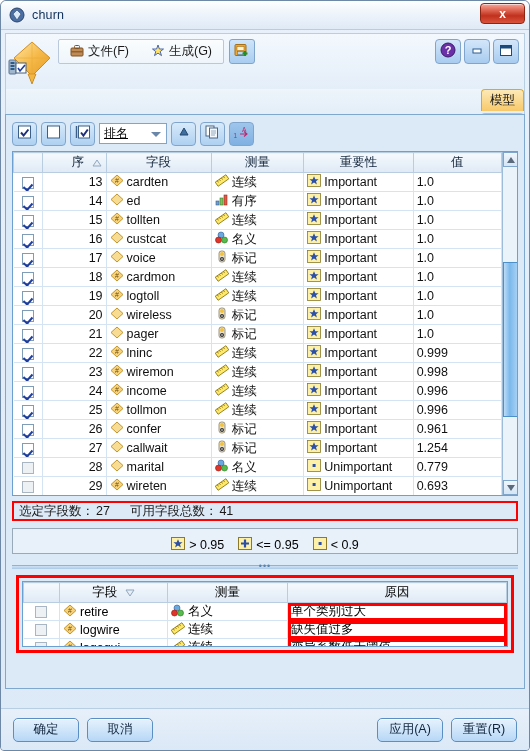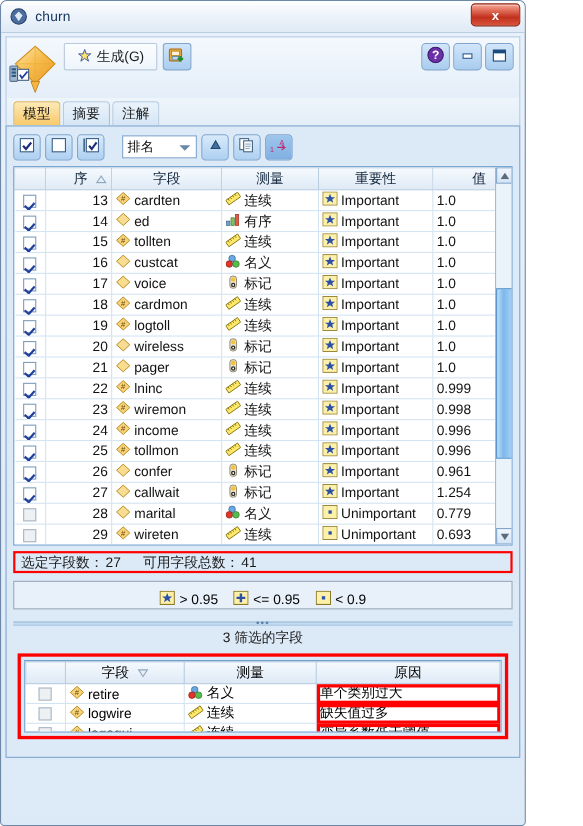--- a/index.html
+++ b/index.html
@@ -8,21 +8,21 @@
     width: 530px; height: 751px;
     overflow: hidden;
     font-family: "Liberation Sans", "DejaVu Sans", sans-serif;
     font-size: 12px;
     background: #ffffff;
   }
 
   
   #window {
     position: relative;
-    width: 478px; height: 751px;
+    width: 530px; height: 751px;
     background: linear-gradient(180deg,#e8f1fb 0%, #dce9f7 100%);
     border: 1px solid #6d87a6;
     border-radius: 6px 6px 4px 4px;
     overflow: hidden;
   }
   #titlebar {
     position: relative;
     height: 29px;
     background: linear-gradient(180deg,#fdfefe 0%,#eef4fb 45%,#dfeaf6 100%);
     border-bottom: 1px solid #b9cde0;
@@ -104,23 +104,23 @@
     border: 1px solid #7fa5cd; border-radius: 4px;
     background: linear-gradient(180deg,#d3e6fa,#a8ccef);
     display: flex; align-items: center; justify-content: center;
     cursor: pointer;
   }
 
   
   #tabs {
     margin: 0 4px; height: 25px;
     display: flex; align-items: flex-end; gap: 2px;
-    padding-left: 6px;
+    padding-left: 18px;
     background: linear-gradient(180deg,#eef5fb,#e3eef8);
-    border-left: 1px solid #b7cee3; border-right: 1px solid #b7cee3;
+    border-left: 1px solid #b7cee3; border-right: 1px solid #b7cee3; flex-direction: column;
   }
   .tab {
     padding: 3px 8px 4px 8px;
     font-size: 12.5px;
     border: 1px solid #a9c2da;
     border-bottom: none;
     border-radius: 4px 4px 0 0;
     background: linear-gradient(180deg,#eaf3fb,#d6e6f5);
     color: #1a1a1a; cursor: pointer;
     line-height: 14px;
@@ -144,25 +144,25 @@
   #tool-row { display: flex; align-items: center; gap: 4px; height: 27px; }
   .tb {
     width: 25px; height: 24px;
     border: 1px solid #7fa5cd; border-radius: 4px;
     background: linear-gradient(180deg,#d8eafb,#aed0f1);
     display: flex; align-items: center; justify-content: center;
     cursor: pointer;
   }
   .tb.pressed { background: linear-gradient(180deg,#9fc6ec,#7fb0e2); }
   #sort-select {
-    width: 68px; height: 21px; margin-left: 12px;
+    width: 68px; height: 21px; margin-left: 0;
     border: 1px solid #7fa5cd; background: #ffffff;
     display: flex; align-items: center;
     font-size: 12px; padding-left: 4px;
-    position: relative; cursor: pointer;
+    position: relative; cursor: pointer; text-decoration: underline;
   }
   #sort-select .arrow {
     position: absolute; right: 5px; top: 8px;
     width: 0; height: 0;
     border-left: 5px solid transparent; border-right: 5px solid transparent;
     border-top: 5px solid #6a86a8;
   }
 
   
   #grid-wrap {
@@ -357,20 +357,30 @@
         <rect x="4.5" y="34" width="4" height="2" fill="#2e5a86"></rect>
         <rect x="10" y="29" width="10" height="10" fill="#ffffff" stroke="#44607e"></rect>
         <path d="M12 34 l2 3 l5 -6" stroke="#1f3e9e" stroke-width="1.6" fill="none"></path>
       </svg>
     </div>
 
     <div id="menu-group">
       <div class="menu-item">
         <span>
           <svg width="14" height="13" viewBox="0 0 14 13">
+            <rect x="1" y="4" width="12" height="8" rx="1" fill="#c08a52" stroke="#7d5428"></rect>
+            <rect x="4.5" y="1.5" width="5" height="3" rx="1" fill="none" stroke="#7d5428"></rect>
+            <rect x="1" y="7" width="12" height="1.5" fill="#8d6134"></rect>
+          </svg>
+        </span>
+        <span>文件(F)</span>
+      </div>
+      <div class="menu-item">
+        <span>
+          <svg width="14" height="13" viewBox="0 0 14 13">
             <path d="M7 1 L8.4 5 L12.5 5 L9.2 7.6 L10.5 11.6 L7 9.1 L3.5 11.6 L4.8 7.6 L1.5 5 L5.6 5 Z" fill="#ffe36b" stroke="#3a59a8" stroke-width=".9"></path>
           </svg>
         </span>
         <span>生成(G)</span>
       </div>
     </div>
 
 
     <div id="gen-btn">
       <span>
@@ -1119,21 +1129,20 @@
           </svg>
         </span>
         <span>&lt; 0.9</span>
       </div>
     </div>
 
     <div id="splitter">
       <span class="dots">•••</span>
     </div>
 
-    <div id="sub-title">3 筛选的字段</div>
 
     <div id="filtered-box">
       <div id="filtered-inner">
         <table class="grid2">
           <thead>
             <tr>
               <th class="f-chk"></th>
               <th class="f-fld">
                 <span>字段</span>
                 <span style="margin-left:4px;">
@@ -1218,14 +1227,21 @@
                 </td>
                 <td class="f-rsn reason-hl">变异系数低于阈值</td>
               </tr>
             </tbody>
         </table>
       </div>
     </div>
 
   </div>
 
+  <div id="btnbar">
+    <div class="dlgbtn">确定</div>
+    <div class="dlgbtn">取消</div>
+    <div class="spacer"></div>
+    <div class="dlgbtn right">应用(A)</div>
+    <div class="dlgbtn right">重置(R)</div>
+  </div>
 
 </div>
 
 </body></html>

